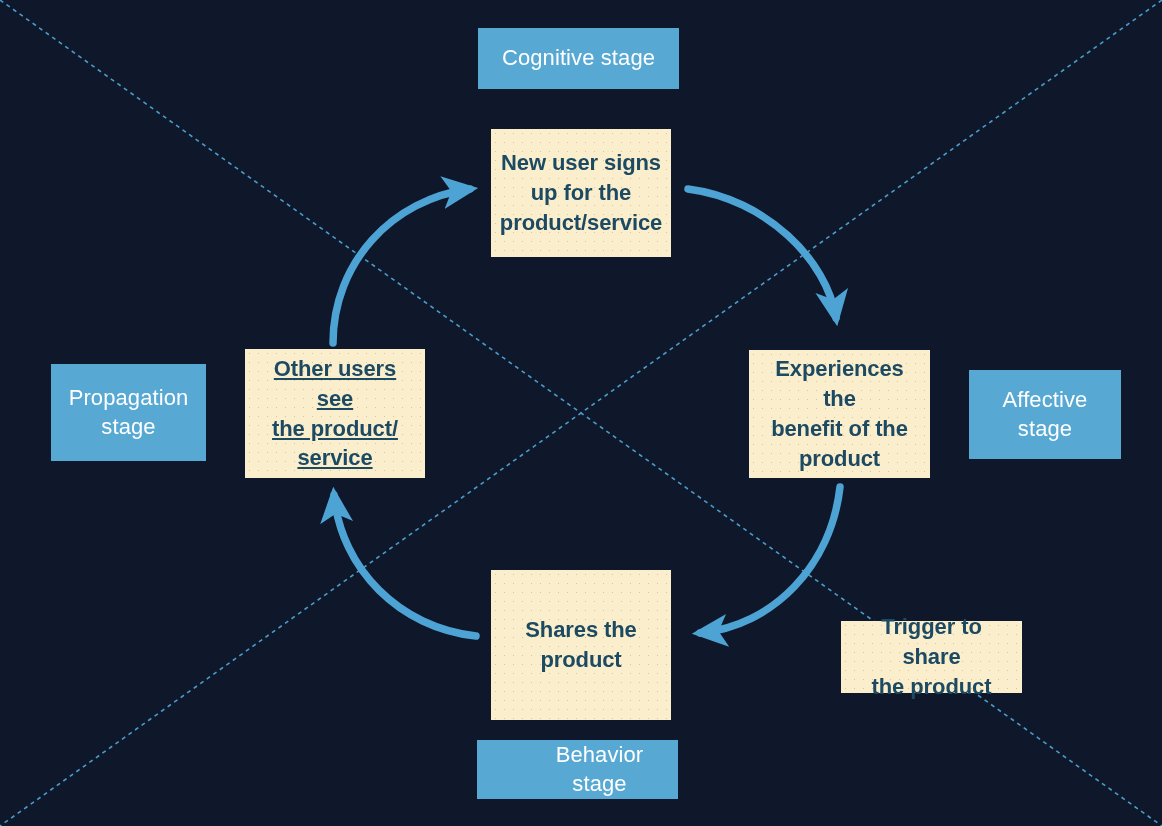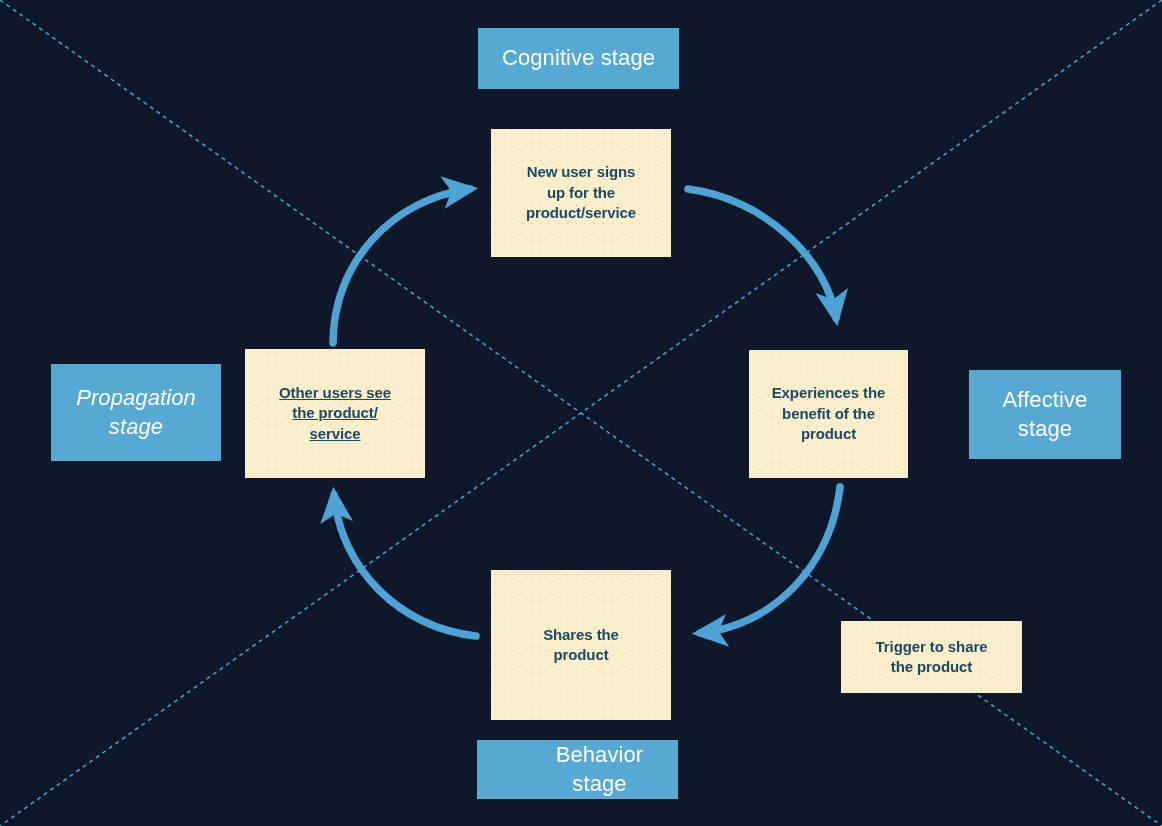--- a/index.html
+++ b/index.html
@@ -43,21 +43,21 @@
     justify-content: center;
     text-align: center;
   }
   .cream {
     background-color: #fbeecd;
     background-image:
       radial-gradient(circle, rgba(190,165,110,0.55) 0.8px, transparent 0.9px);
     background-size: 9px 9px;
     color: #1d4a63;
     font-weight: bold;
-    font-size: 15px;
+    font-size: 22px;
     line-height: 1.36;
     letter-spacing: -0.1px;
   }
   .cream .txt {
     position: relative;
     z-index: 2;
     padding: 0 9px;
   }
   .stage {
     background-color: #57a9d4;
@@ -66,29 +66,29 @@
     line-height: 1.28;
     font-weight: normal;
     letter-spacing: 0.1px;
   }
   .stage .txt {
     padding: 0 10px;
   }
 
   
   #node-signup      { left: 491px; top: 129px;  width: 180px; height: 128px; }
-  #node-experience  { left: 749px; top: 350px;  width: 159px; height: 128px; }
+  #node-experience  { left: 749px; top: 350px;  width: 181px; height: 128px; }
   #node-shares      { left: 491px; top: 570px;  width: 180px; height: 150px; }
   #node-others      { left: 245px; top: 349px;  width: 180px; height: 129px; text-decoration: underline; }
   #node-trigger     { left: 841px; top: 621px;  width: 181px; height: 72px;  }
 
   #stage-cognitive  { left: 478px; top: 28px;   width: 201px; height: 61px;  }
   #stage-affective  { left: 969px; top: 370px;  width: 152px; height: 89px;  }
   #stage-behavior   { left: 477px; top: 740px;  width: 201px; height: 59px; padding-left: 44px;  }
-  #stage-propagation{ left: 51px;  top: 364px;  width: 170px; height: 97px; font-style: italic;  }
+  #stage-propagation{ left: 51px;  top: 364px;  width: 155px; height: 97px;  }
 </style>
 </head>
 <body>
 
 <div id="canvas">
 
   <svg id="bg-diagonals" viewBox="0 0 1162 826" width="1162" height="826">
     <line x1="0" y1="0" x2="1162" y2="826" stroke="#4a9ccb" stroke-width="1.6" stroke-dasharray="4 4"></line>
     <line x1="1162" y1="0" x2="0" y2="826" stroke="#4a9ccb" stroke-width="1.6" stroke-dasharray="4 4"></line>
   </svg>

